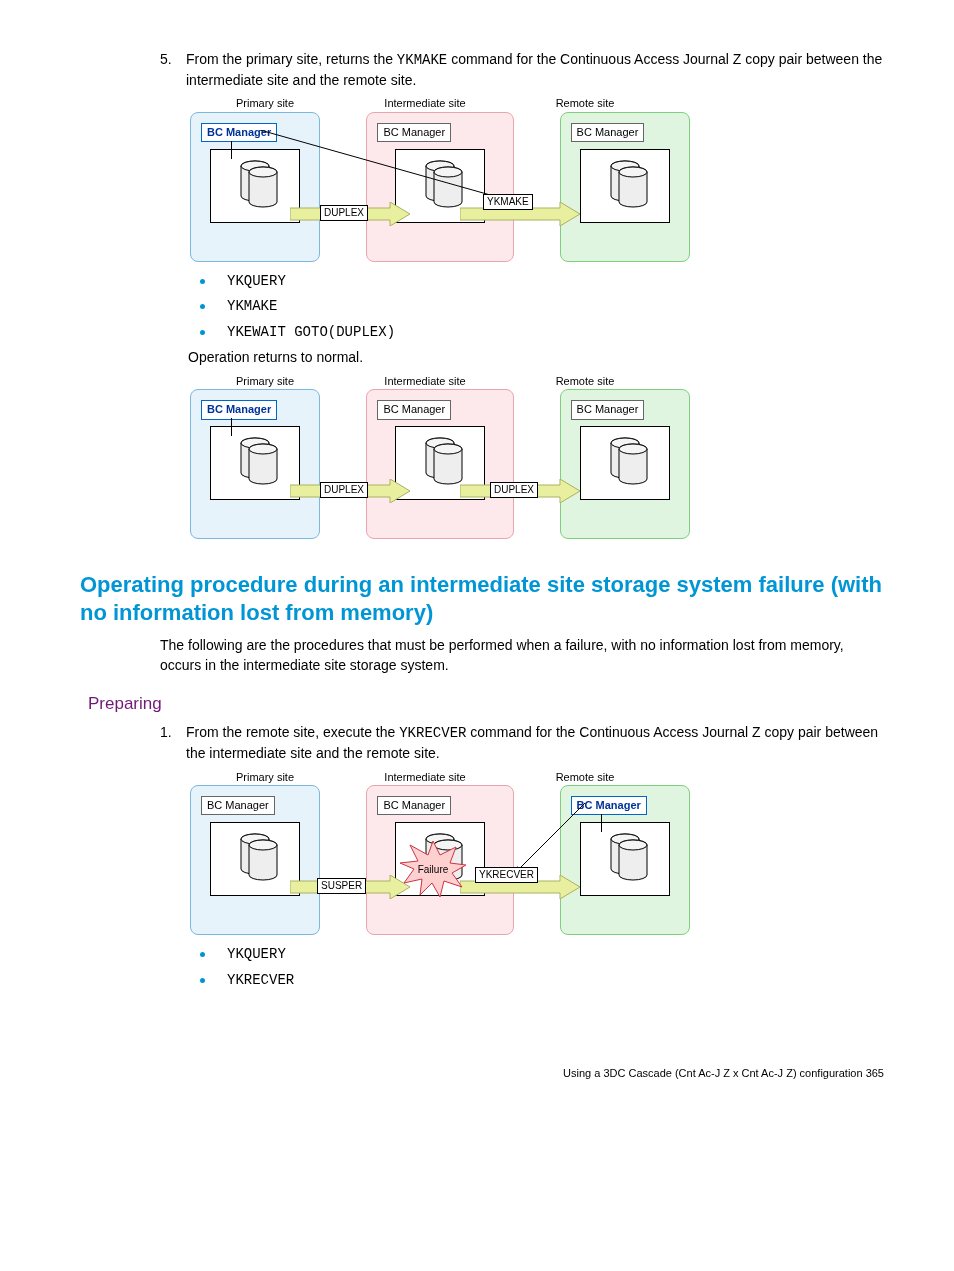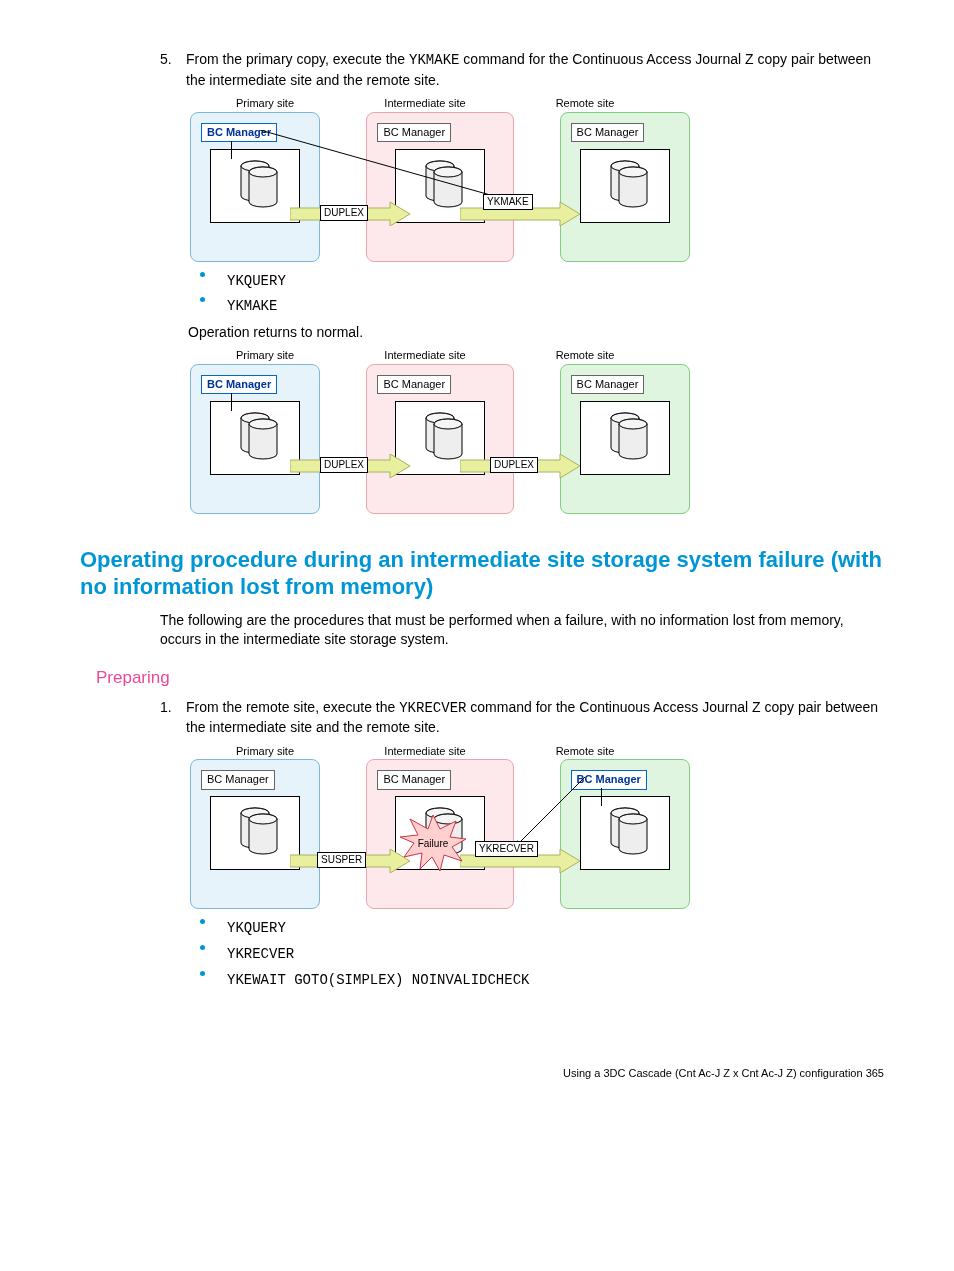--- a/index.html
+++ b/index.html
@@ -11,25 +11,25 @@
     padding: 50px 70px 40px 80px;
     width: 954px;
     box-sizing: border-box;
     line-height: 1.4;
   }
   .step-line { margin-left: 80px; display:flex; }
   .step-num { width: 26px; flex-shrink:0; }
   .step-body { flex:1; }
   .mono { font-family: "Courier New", monospace; font-size: 14px; }
   .bullets { margin: 8px 0 4px 120px; }
-  .bullets .row { display:flex; align-items:flex-start; margin: 6px 0; }
+  .bullets .row { display:flex; align-items:center; margin: 6px 0; }
   .bullets .dot { width:5px; height:5px; background:#0096d6; border-radius:50%; margin-right: 22px; flex-shrink:0; }
   .plain-indent { margin-left: 108px; margin-top:6px; margin-bottom:4px;}
   h2.heading { color:#0096d6; font-weight:bold; font-size:22px; margin: 32px 0 10px 0; line-height:1.25;}
-  h3.subheading { color:#ec4899; font-weight:normal; font-size:17px; margin: 16px 0 8px 16px;}
+  h3.subheading { color:#701a75; font-weight:normal; font-size:17px; margin: 16px 0 8px 8px;}
   .body-text { margin-left: 80px; }
   .footer { text-align:right; font-size:11px; margin-top: 76px; }
 
   
   .diagram { margin: 6px 0 10px 110px; position:relative; }
   .site-labels { display:flex; font-size:11px; }
   .site-labels div { text-align:center; }
   .sites-row { display:flex; position:relative;gap:44px; }
   .site-box { position:relative; border-radius:8px; padding: 22px 12px 18px 12px; box-sizing:border-box; }
   .site-blue  { background:#e6f3fb; border:1px solid #7bb8e0; }
@@ -46,21 +46,21 @@
   .cmd-line { position:absolute; z-index:4; }
   .failure { position:absolute; z-index:6; }
   .conn-line { position:absolute; background:#000; z-index:2;}
 </style>
 </head>
 <body>
 
 <div class="step-line">
   <div class="step-num">5.</div>
   <div class="step-body">
-    <span>From the primary copy, execute the </span><span class="mono">YKMAKE</span><span> command for the Continuous Access Journal Z copy pair between the intermediate site and the remote site.</span>
+    <span>From the primary site, returns the </span><span class="mono">YKMAKE</span><span> command for the Continuous Access Journal Z copy pair between the intermediate site and the remote site.</span>
   </div>
 </div>
 
 <div class="diagram" style="width:500px;">
   <div class="site-labels">
     <div style="width:150px;">Primary site</div>
     <div style="width:170px;">Intermediate site</div>
     <div style="width:150px;">Remote site</div>
   </div>
   <div class="sites-row" style="height:150px;">
@@ -140,20 +140,24 @@
 
 <div class="bullets">
   <div class="row">
       <span class="dot"></span>
       <span class="mono">YKQUERY</span>
     </div>
   <div class="row">
       <span class="dot"></span>
       <span class="mono">YKMAKE</span>
     </div>
+  <div class="row">
+      <span class="dot"></span>
+      <span class="mono">YKEWAIT GOTO(DUPLEX)</span>
+    </div>
 </div>
 <div class="plain-indent">Operation returns to normal.</div>
 
 <div class="diagram" style="width:500px;">
   <div class="site-labels">
     <div style="width:150px;">Primary site</div>
     <div style="width:170px;">Intermediate site</div>
     <div style="width:150px;">Remote site</div>
   </div>
   <div class="sites-row" style="height:150px;">
@@ -316,19 +320,15 @@
 
 <div class="bullets">
   <div class="row">
       <span class="dot"></span>
       <span class="mono">YKQUERY</span>
     </div>
   <div class="row">
       <span class="dot"></span>
       <span class="mono">YKRECVER</span>
     </div>
-  <div class="row">
-      <span class="dot"></span>
-      <span class="mono">YKEWAIT GOTO(SIMPLEX) NOINVALIDCHECK</span>
-    </div>
 </div>
 
 <div class="footer">Using a 3DC Cascade (Cnt Ac-J Z x Cnt Ac-J Z) configuration   365</div>
 
 </body></html>

